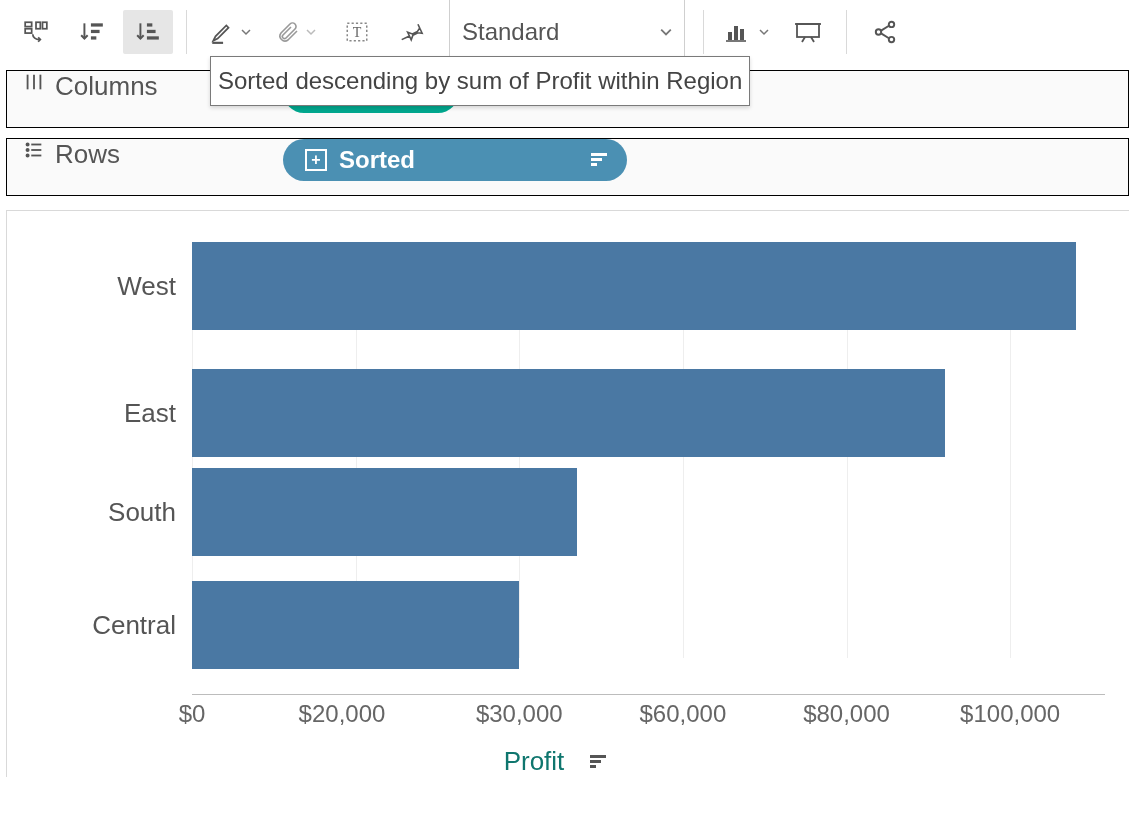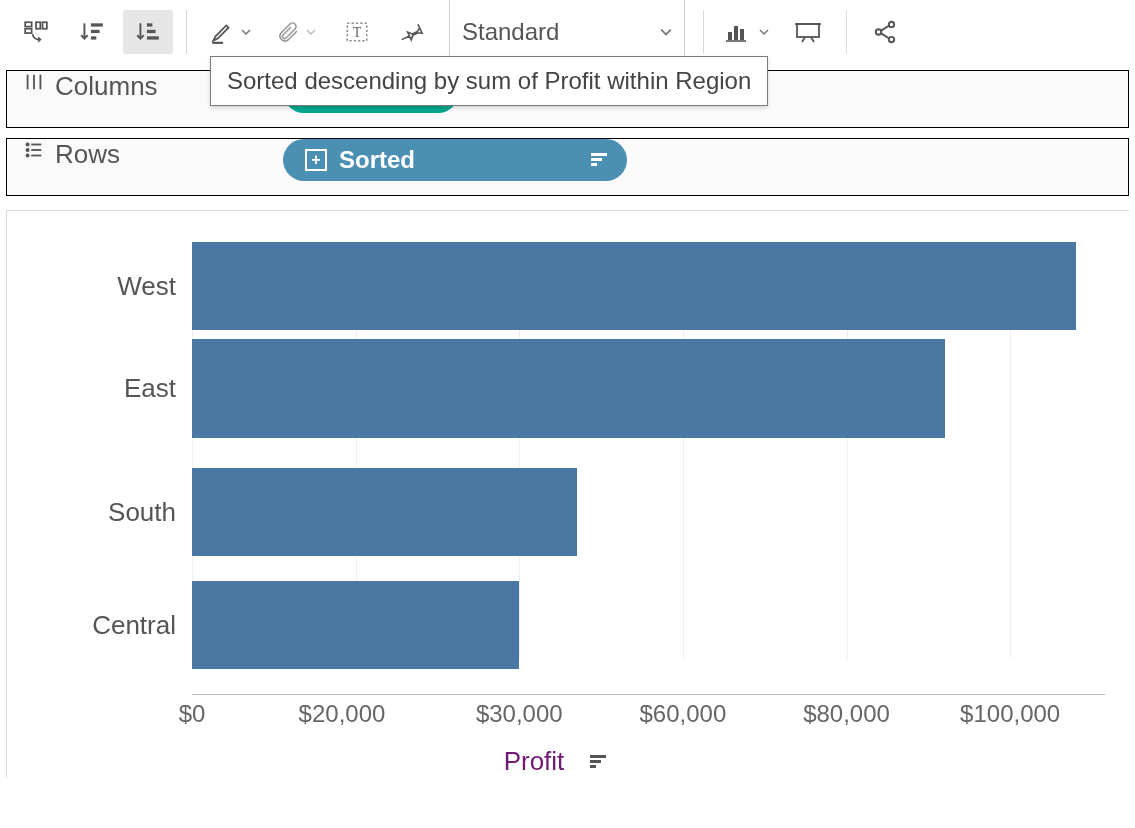--- a/index.html
+++ b/index.html
@@ -27,21 +27,21 @@
     height:44px;width:210px;
     border:1px solid #cfcfcf;border-radius:2px;
     display:flex;align-items:center;justify-content:space-between;
     padding:12px 12px;font-size:24px;color:#555;
     margin:0 8px;
   }
 
   .tooltip{
     position:absolute;left:210px;top:56px;
     background:#fff;border:1px solid #7a7a7a;
-    padding:10px 16px;font-size:24px;color:#444;
+    padding:10px 7px;font-size:24px;color:#444;
     box-shadow:0 2px 4px rgba(0,0,0,.15);
     white-space:nowrap;z-index:50;
   }
 
   
   .shelf{
     display:flex;
     border:1px solid #000000;background:#fafafa;
     height:56px;margin:6px 6px 0 6px;padding:0 12px;
   }
@@ -77,21 +77,21 @@
   .row-label{
     position:absolute;right:100%;margin-right:16px;
     font-size:26px;color:#555;white-space:nowrap;
   }
   .bar{height:100%;background:#4a78a3;}
   .tick-label{
     position:absolute;top:0;font-size:24px;color:#666;transform:translateX(-50%);
   }
   .ticks{position:relative;height:40px;margin-left:185px;margin-top:2px;}
   .axis-title{
-    text-align:center;font-size:26px;color:#701a75;margin-top:6px;
+    text-align:center;font-size:26px;color:#0f766e;margin-top:6px;
     display:flex;justify-content:center;align-items:center;gap:26px;
   }
 
   svg{display:block;}
 </style>
 </head>
 <body>
 
 <div class="toolbar">
 
@@ -281,21 +281,21 @@
       <div class="grid-line" style="left: 163.636px;"></div>
       <div class="grid-line" style="left: 327.273px;"></div>
       <div class="grid-line" style="left: 490.909px;"></div>
       <div class="grid-line" style="left: 654.545px;"></div>
       <div class="grid-line" style="left: 818.182px;"></div>
       <div class="axis-line" style="top: 452px;"></div>
       <div class="row" style="top: 0px; height: 88px;">
         <div class="row-label">West</div>
         <div class="bar" style="width: 883.636px; background: rgb(74, 120, 163);"></div>
       </div>
-      <div class="row" style="top: 97px; height: 99px;">
+      <div class="row" style="top: 127px; height: 88px;">
         <div class="row-label">East</div>
         <div class="bar" style="width: 752.727px; background: rgb(74, 120, 163);"></div>
       </div>
       <div class="row" style="top: 226px; height: 88px;">
         <div class="row-label">South</div>
         <div class="bar" style="width: 384.545px; background: rgb(74, 120, 163);"></div>
       </div>
       <div class="row" style="top: 339px; height: 88px;">
         <div class="row-label">Central</div>
         <div class="bar" style="width: 327.273px; background: rgb(74, 120, 163);"></div>

